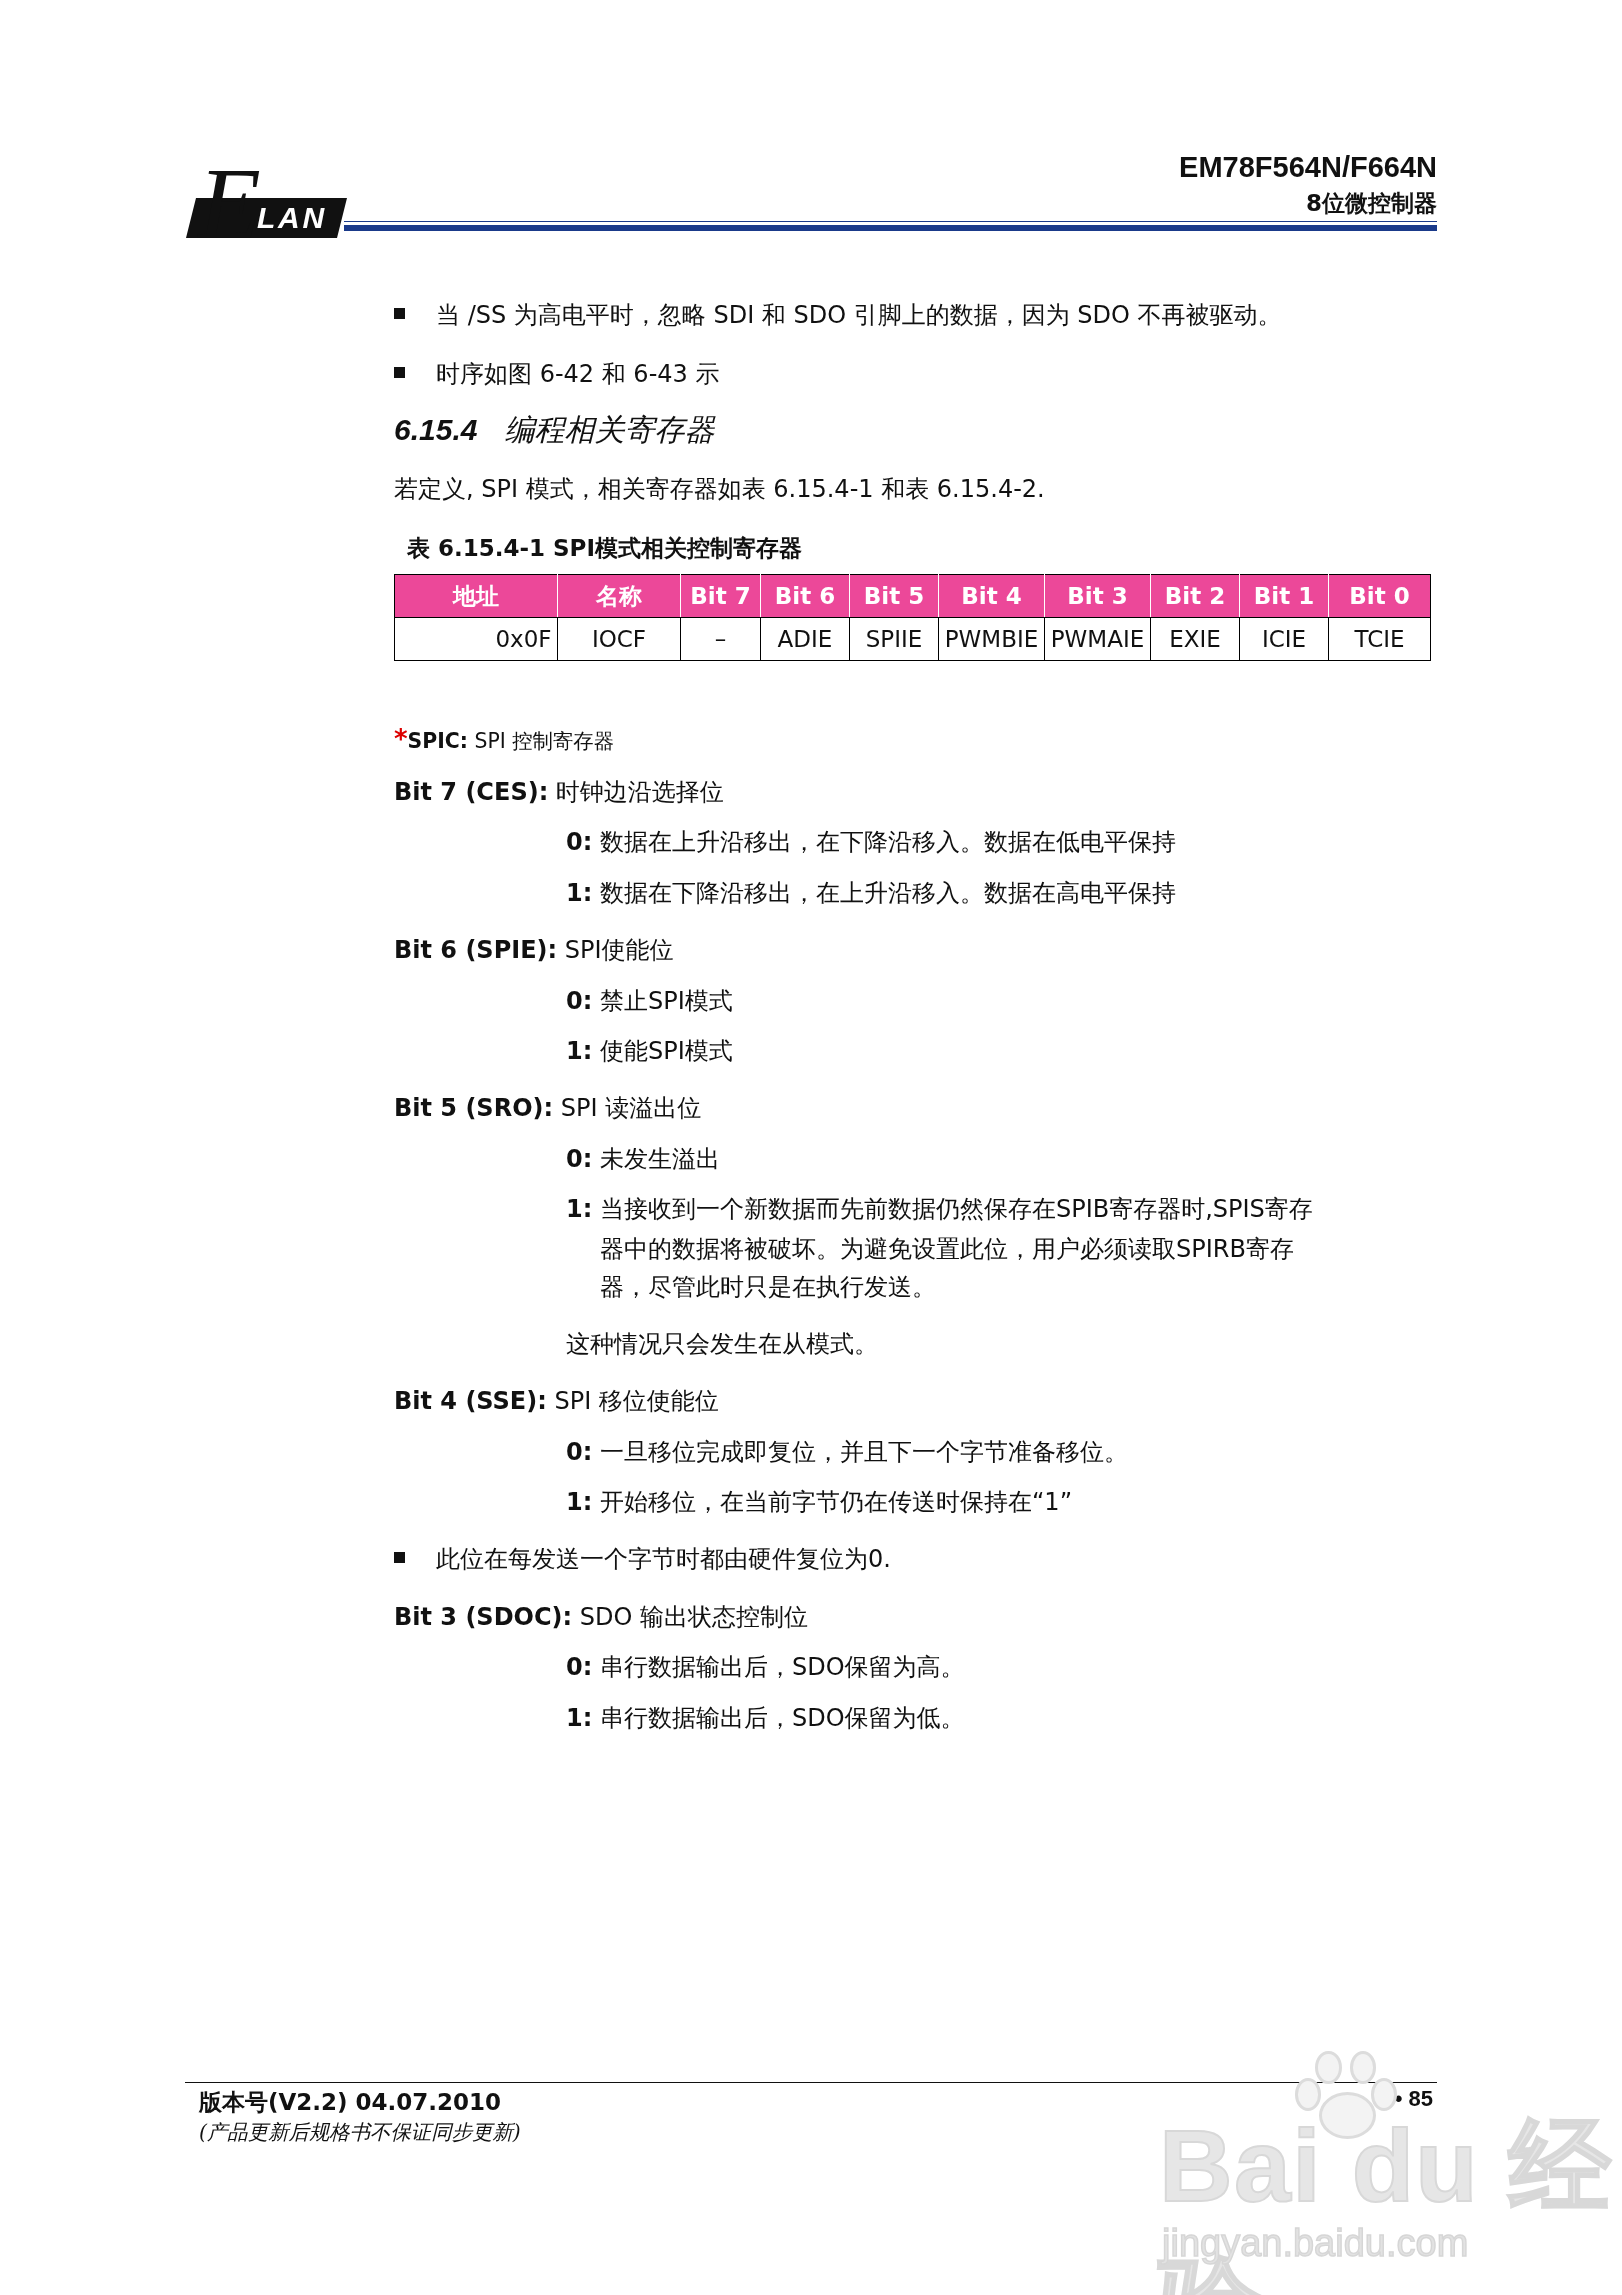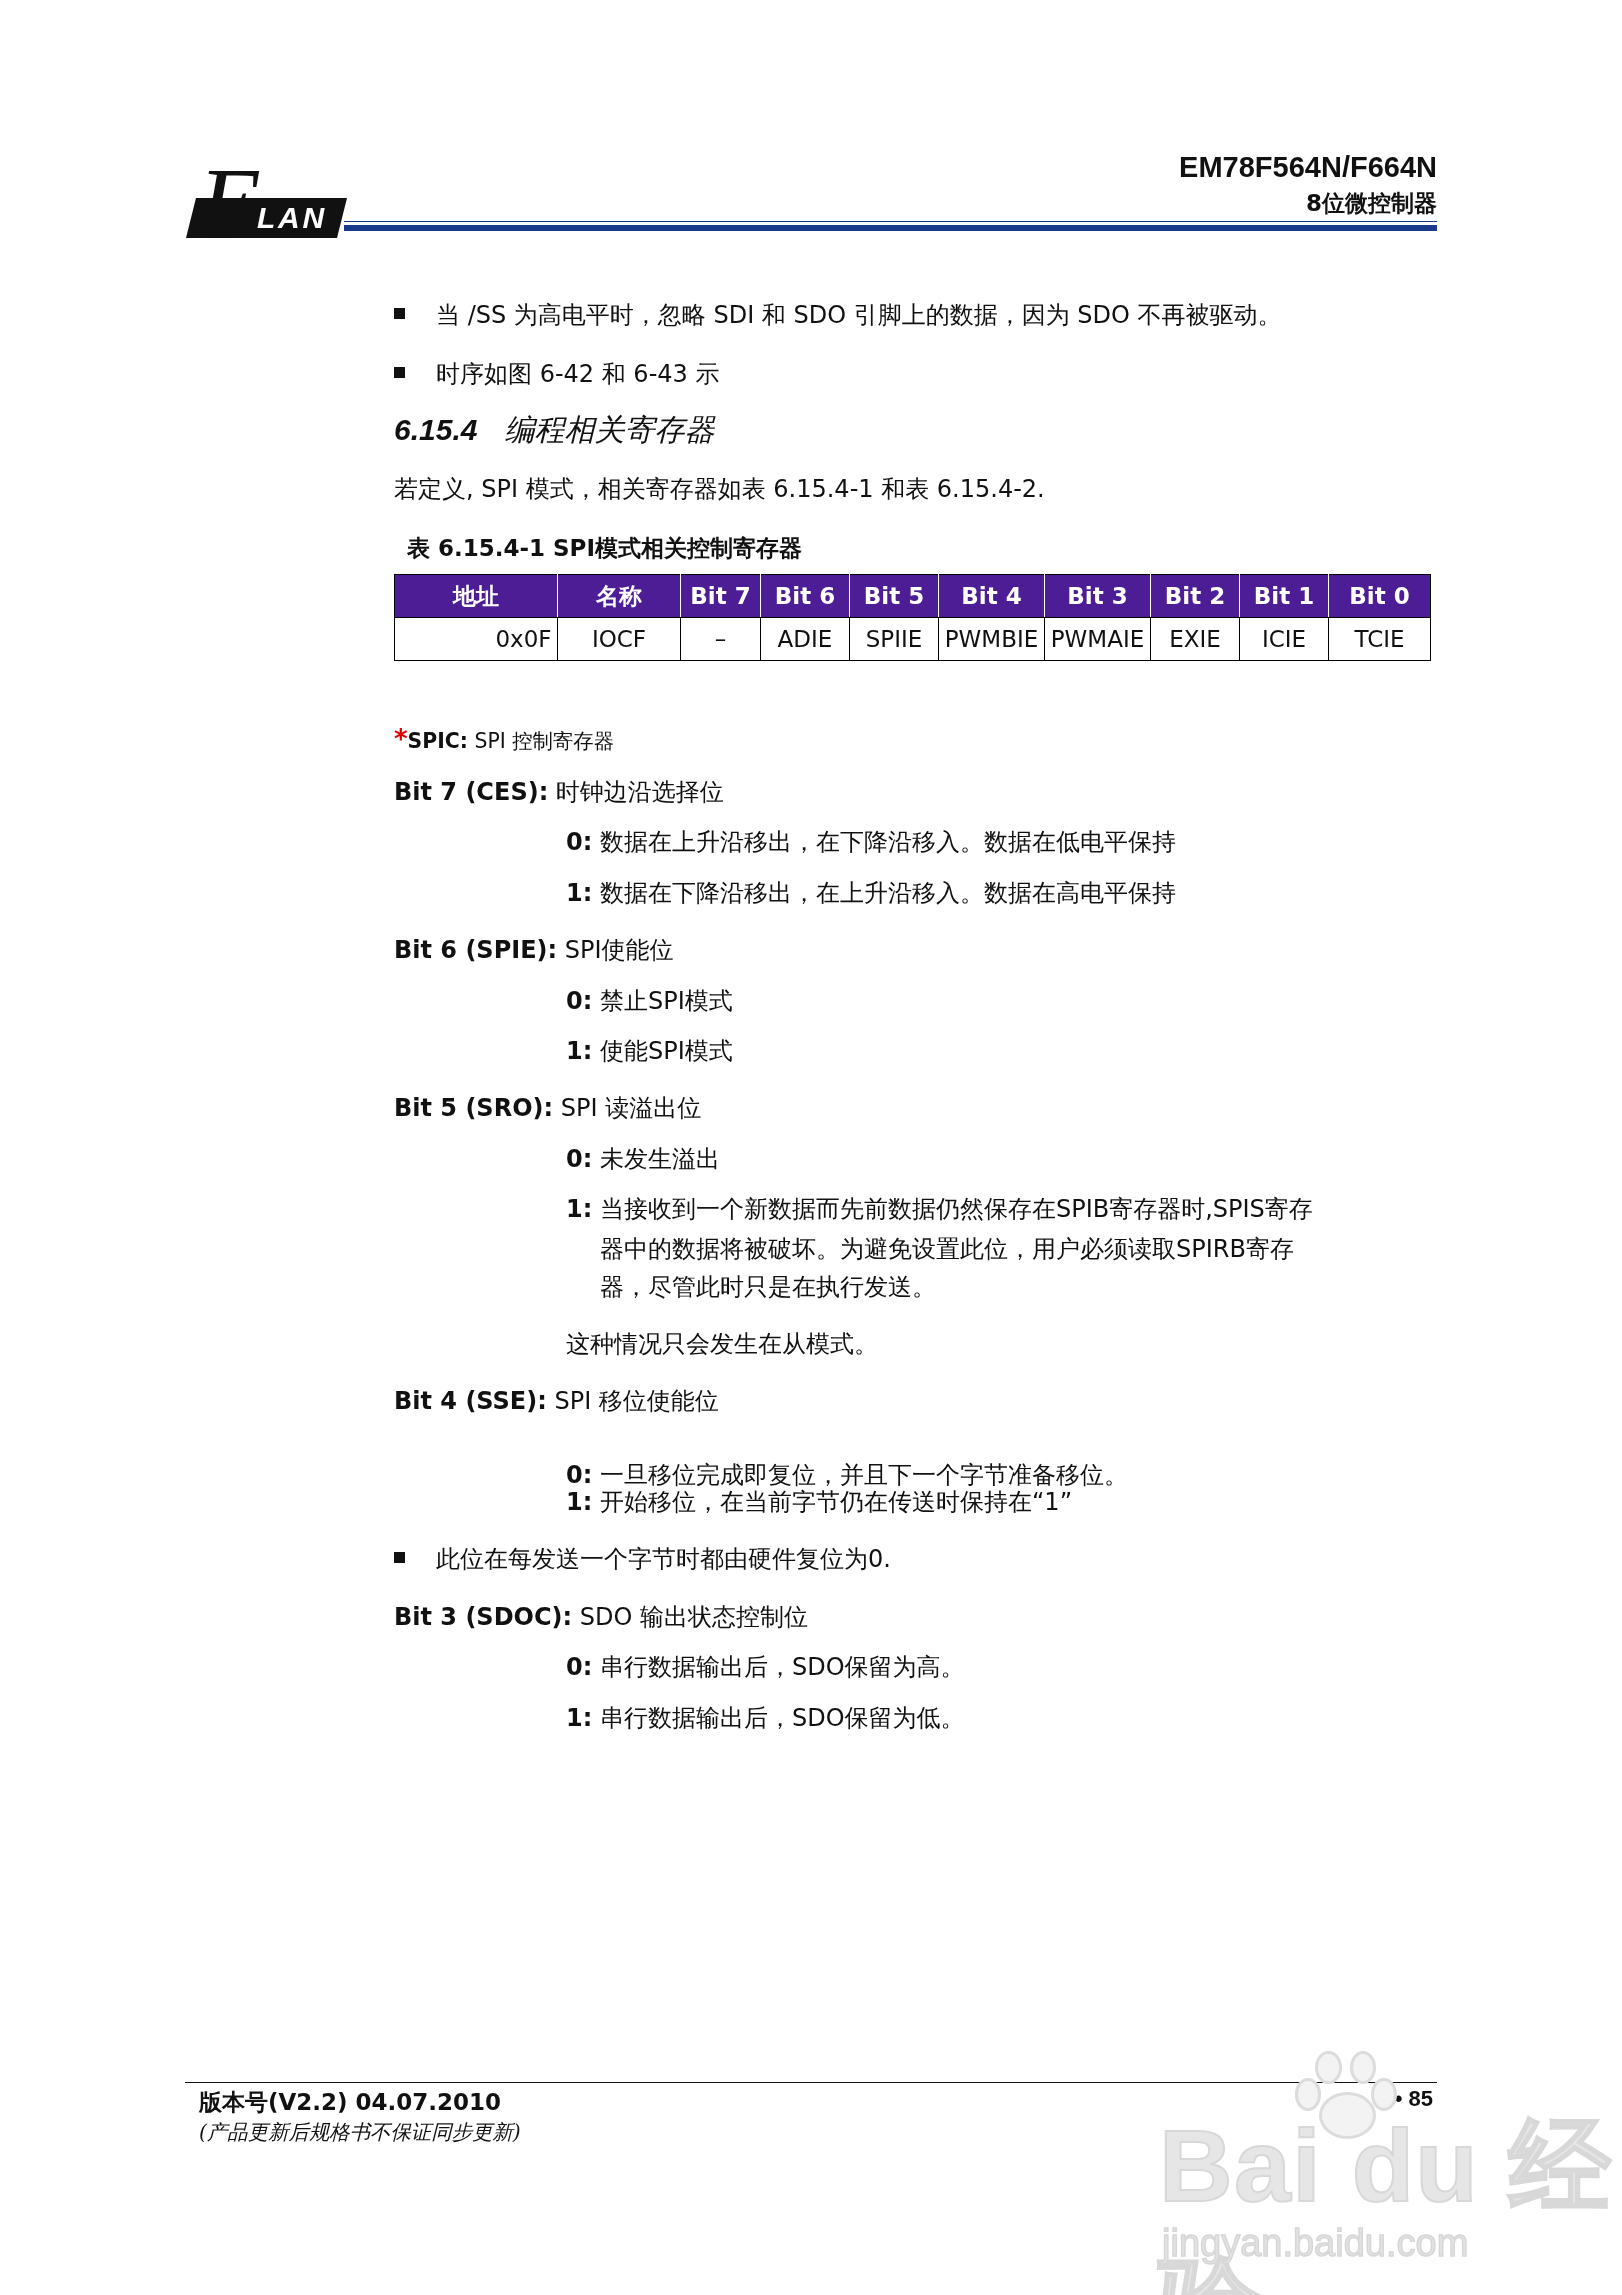--- a/index.html
+++ b/index.html
@@ -22,21 +22,21 @@
   
   .txt { font-size: 24px; line-height: 30px; white-space: nowrap; }
   .bullet { display: inline-block; width: 11px; height: 11px; background: #111; margin-right: 31px; vertical-align: middle; position: relative; top: -2.7px; }
   .section-title { font: italic bold 30px "Liberation Sans", sans-serif; }
   .section-title .cn { font-style: italic; font-weight: normal; font-family: "DejaVu Serif", serif; margin-left: 27px; }
   b, .b { font-weight: bold; }
   .red { color: #d00; }
 
   
   table.reg { position: absolute; left: 394px; top: 574px; width: 1037px; border-collapse: collapse; font-size: 23px; }
-  table.reg th { background: #4c1d95; color: #fff; font-weight: bold; height: 42px; border: 1.4px solid #fff; border-top: 1.4px solid #000; border-bottom: 1.4px solid #000; padding: 0; }
+  table.reg th { background: #ec4899; color: #fff; font-weight: bold; height: 42px; border: 1.4px solid #fff; border-top: 1.4px solid #000; border-bottom: 1.4px solid #000; padding: 0; }
   table.reg th:first-child { border-left: 1.4px solid #000; }
   table.reg th:last-child { border-right: 1.4px solid #000; }
   table.reg td { border: 1.4px solid #000; height: 42px; text-align: center; padding: 0; white-space: nowrap; }
   table.reg td.addr { text-align: right; padding-right: 5.5px; }
 
   
   .footer-line { left: 185px; right: 185px; top: 2082px; height: 1.4px; background: #111; }
   .footer-ver { left: 199px; top: 2087px; font: bold 23px "DejaVu Sans", sans-serif; }
   .footer-note { left: 199px; top: 2118px; font: italic 20.4px "DejaVu Serif", serif; }
   .footer-page { right: 189px; top: 2086px; font: bold 22px "Liberation Sans", sans-serif; }
@@ -152,21 +152,21 @@
   <span class="b">1:</span>
   <span>当接收到一个新数据而先前数据仍然保存在SPIB寄存器时,SPIS寄存</span>
 </div>
 <div class="abs txt" style="left:600px; top:1234px;">器中的数据将被破坏。为避免设置此位，用户必须读取SPIRB寄存</div>
 <div class="abs txt" style="left:600px; top:1272px;">器，尽管此时只是在执行发送。</div>
 <div class="abs txt" style="left:566px; top:1329px;">这种情况只会发生在从模式。</div>
 
 <div class="abs txt" style="left:394px; top:1386px;">
   <span class="b">Bit 4 (SSE):</span><span> SPI 移位使能位</span>
 </div>
-<div class="abs txt" style="left:566px; top:1437px;margin-top:23px;">
+<div class="abs txt" style="left:566px; top:1437px;">
   <span class="b">0:</span><span> 一旦移位完成即复位，并且下一个字节准备移位。</span>
 </div>
 <div class="abs txt" style="left:566px; top:1487px;">
   <span class="b">1:</span><span> 开始移位，在当前字节仍在传送时保持在“1”</span>
 </div>
 
 <div class="abs txt" style="left:394px; top:1544px;">
   <span class="bullet"></span><span>此位在每发送一个字节时都由硬件复位为0.</span>
 </div>
 

